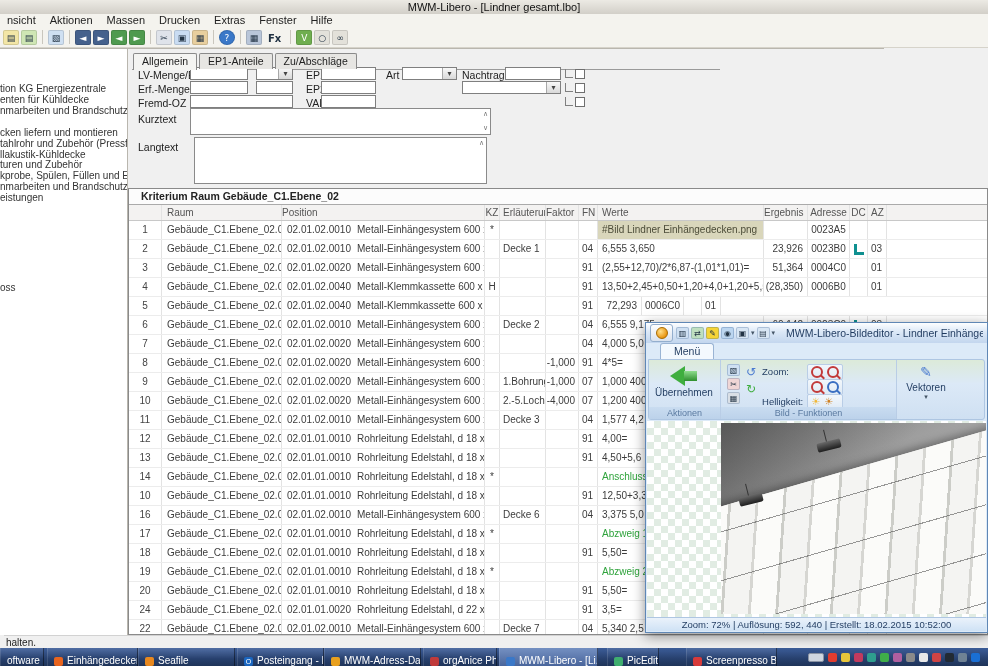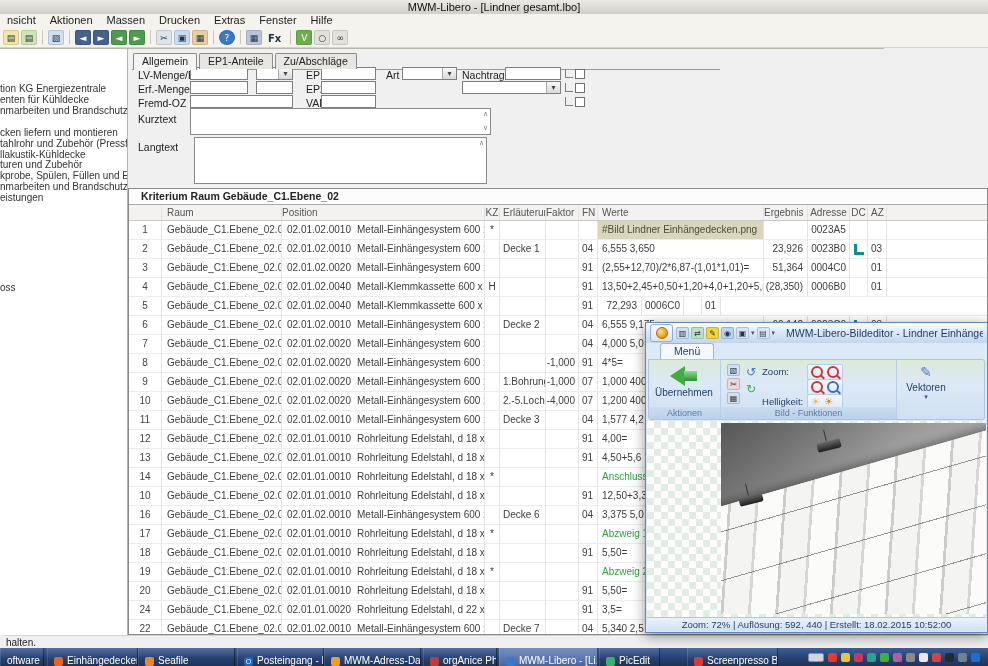--- a/index.html
+++ b/index.html
@@ -765,21 +765,21 @@
           <span class="">MWM-Adress-Dat...</span>
         </span>
         <span class="tbtn" style="width: 74px; margin-left: 2px;">
           <span class="ticon" style="background: rgb(192, 58, 58);"></span>
           <span class="">orgAnice Phone</span>
         </span>
         <span class="tbtn active" style="width: 99px; margin-left: 2px;">
           <span class="ticon" style="background: rgb(58, 120, 200);"></span>
           <span class="">MWM-Libero - [Li...</span>
         </span>
-        <span class="tbtn" style="width: 61px; margin-left: 1px;">
+        <span class="tbtn" style="width: 52px; margin-left: 9px;">
           <span class="ticon" style="background: rgb(63, 174, 111);"></span>
           <span class="">PicEdit</span>
         </span>
         <span class="tbtn" style="width: 91px; margin-left: 27px;">
           <span class="ticon" style="background: rgb(216, 58, 58);"></span>
           <span class="">Screenpresso Bild...</span>
         </span>
       </span>
     <span class="tray">
         <span class="tray-ico kbd"></span>

